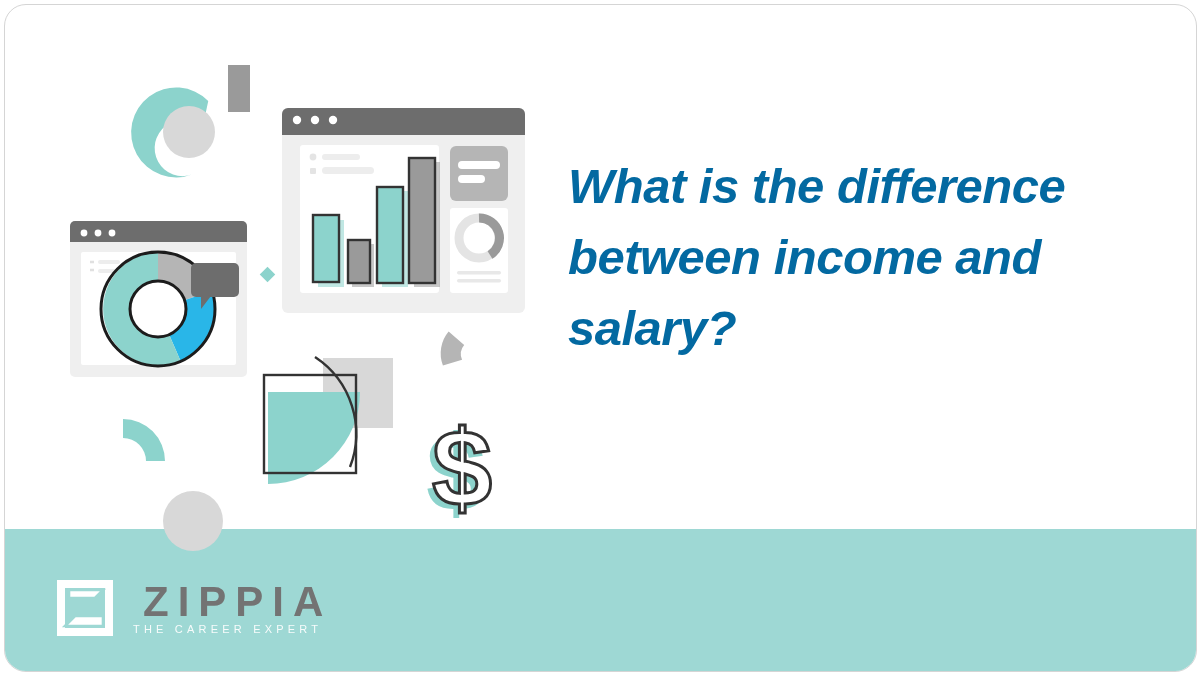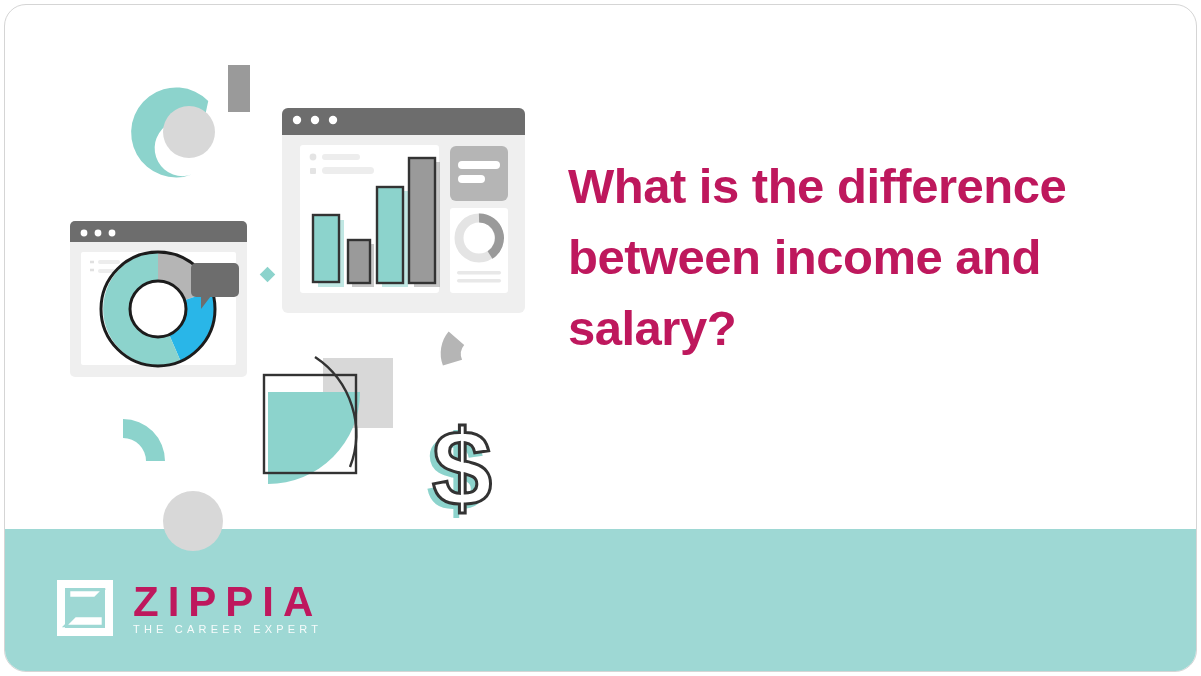--- a/index.html
+++ b/index.html
@@ -28,44 +28,45 @@
     background: #9ed8d4;
   }
   
   #logo {
     position: absolute;
     left: 48px; top: 568px;
     width: 250px; height: 72px;
   }
   #logo-mark { position: absolute; left: 0; top: 3px; width: 64px; height: 64px; }
   #logo-word {
-    position: absolute; left: 80px; top: 6px;
-    color: #be185d;
+    position: absolute; left: 90px; top: 6px;
+    color: #737373;
     font-size: 42px;
     font-weight: bold;
     letter-spacing: 9px;
     line-height: 46px;
     white-space: nowrap;
   }
   #logo-tag {
     position: absolute; left: 80px; top: 50px;
     color: #ffffff;
     font-size: 11px;
     letter-spacing: 4.2px;
     opacity: .92;
     white-space: nowrap;
   }
   
   #headline {
     position: absolute;
     left: 563px; top: 146px;
     width: 590px;
-    color: #be185d;
+    color: #0369a1;
     font-size: 49px;
     font-weight: bold;
+    font-style: italic;
     line-height: 71px;
     letter-spacing: -0.5px;
   }
   
   #art { position: absolute; left: 0; top: 0; width: 560px; height: 560px; }
   #art svg { display: block; }
 </style>
 </head>
 <body>
 

